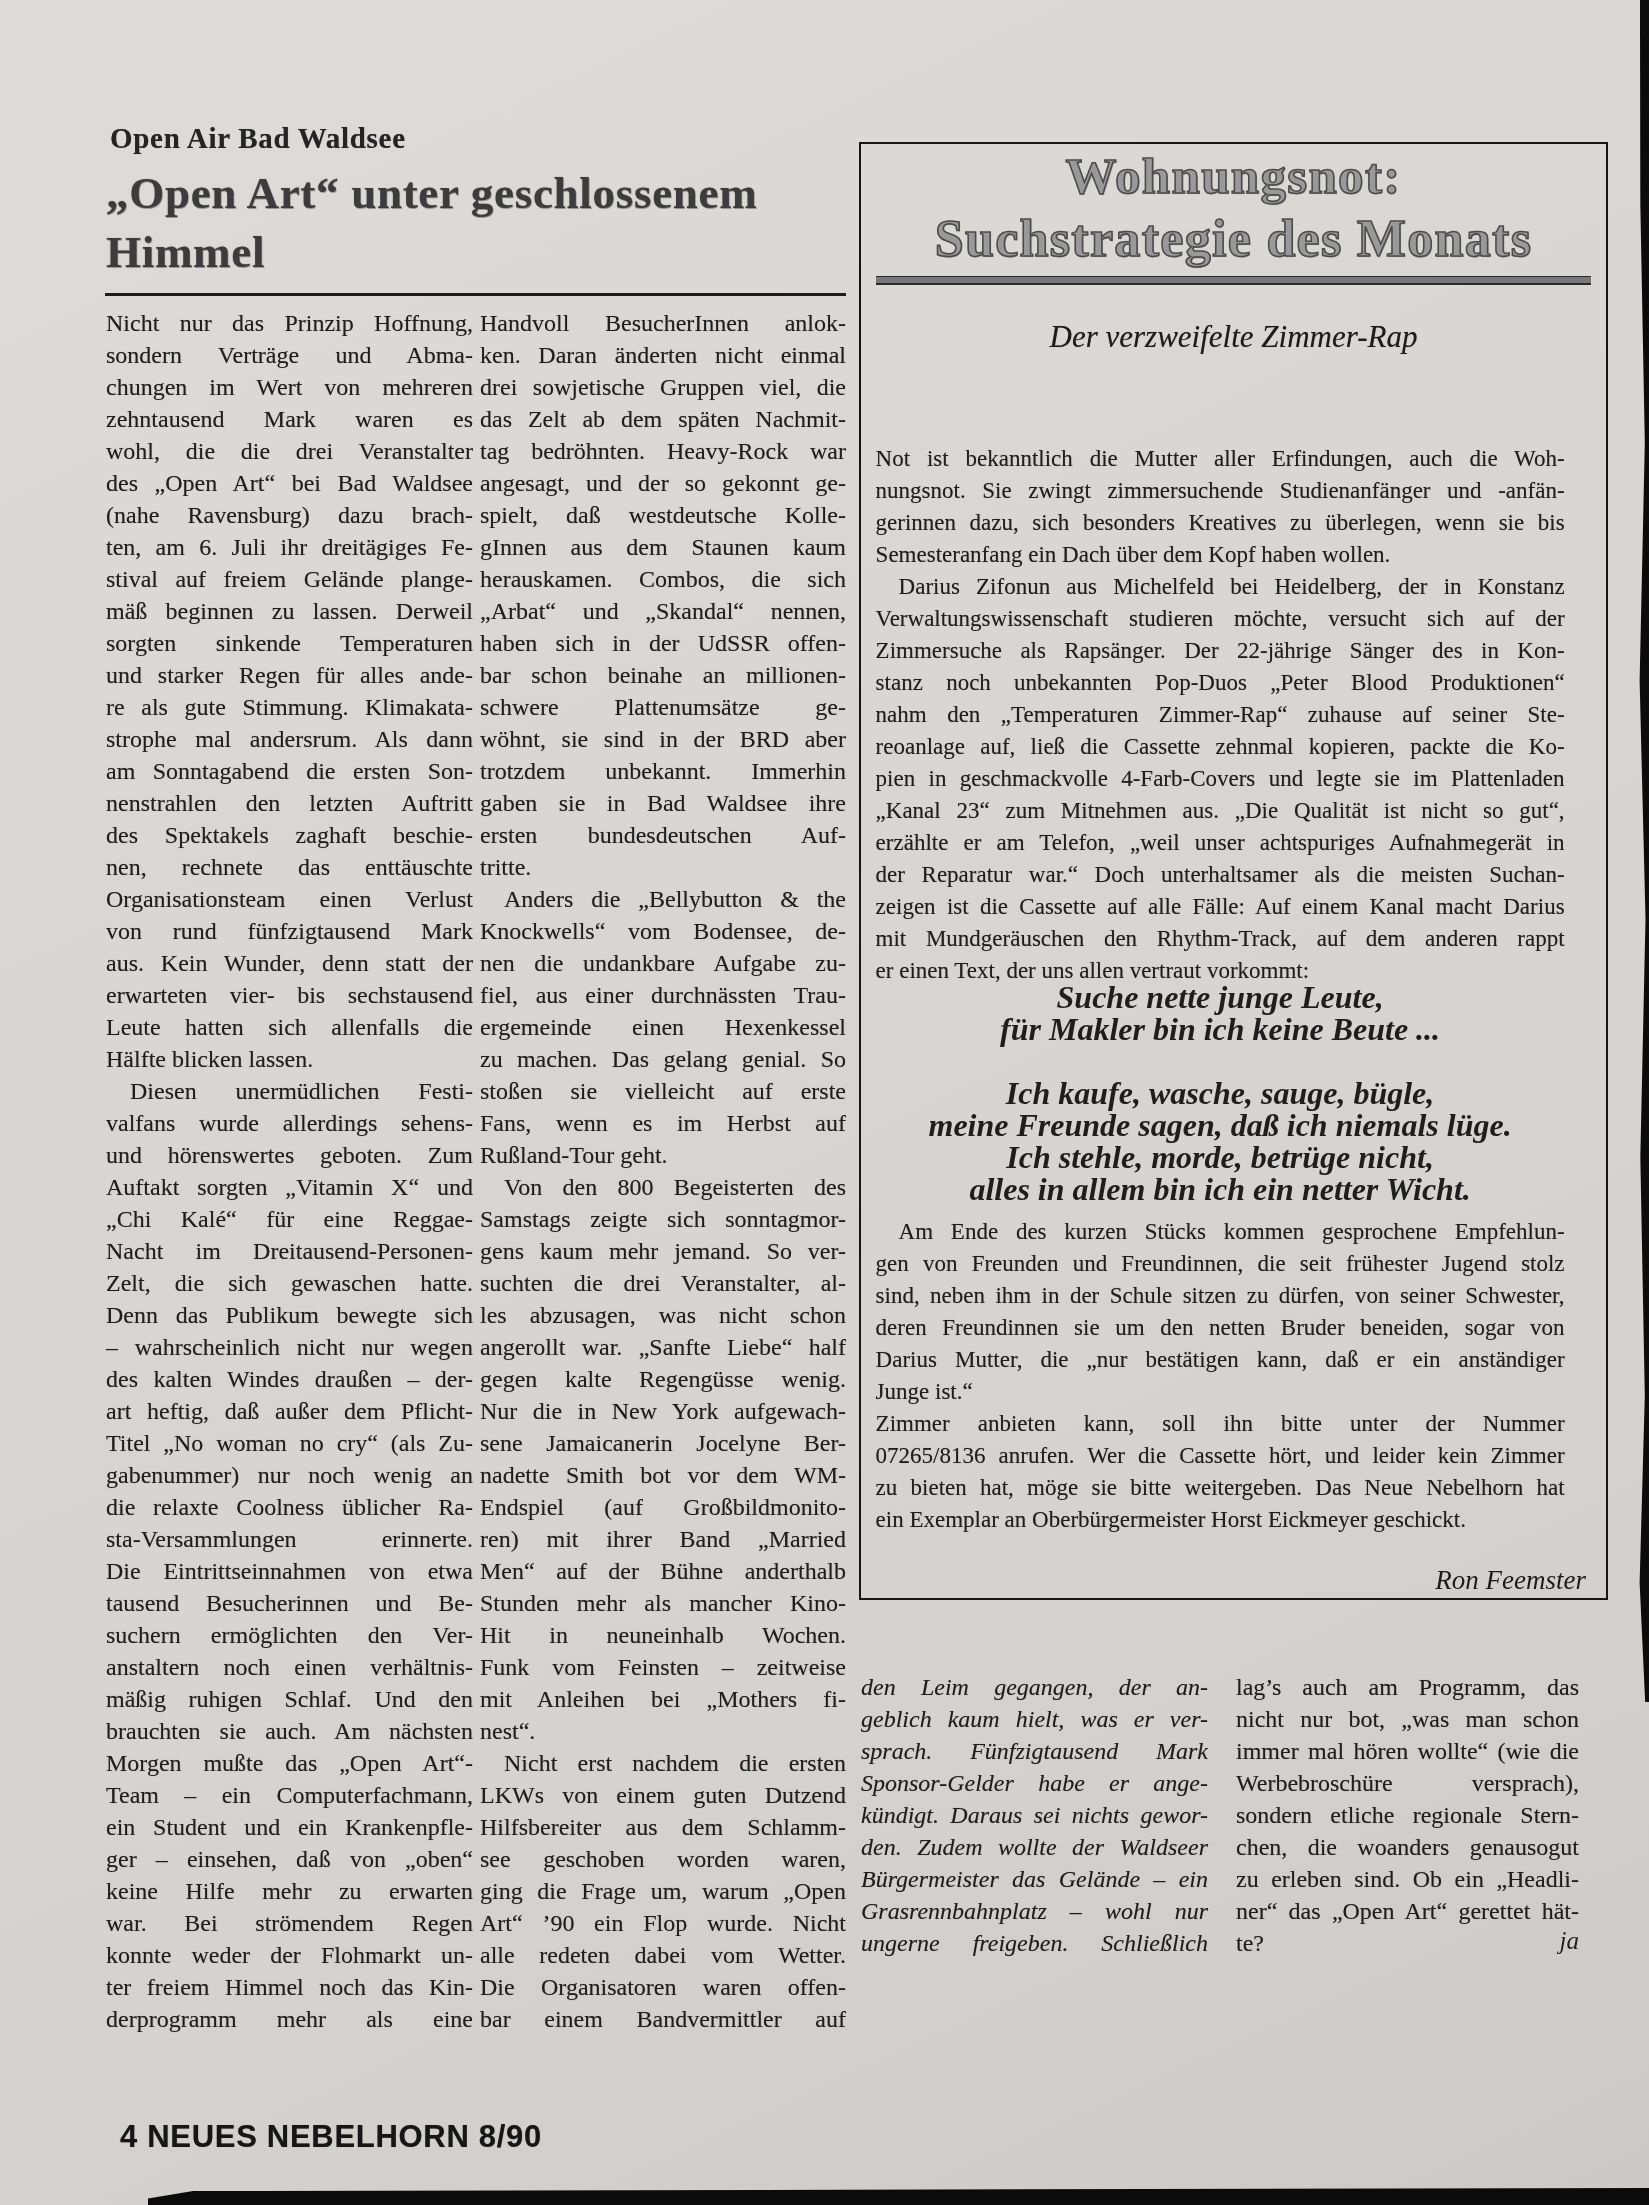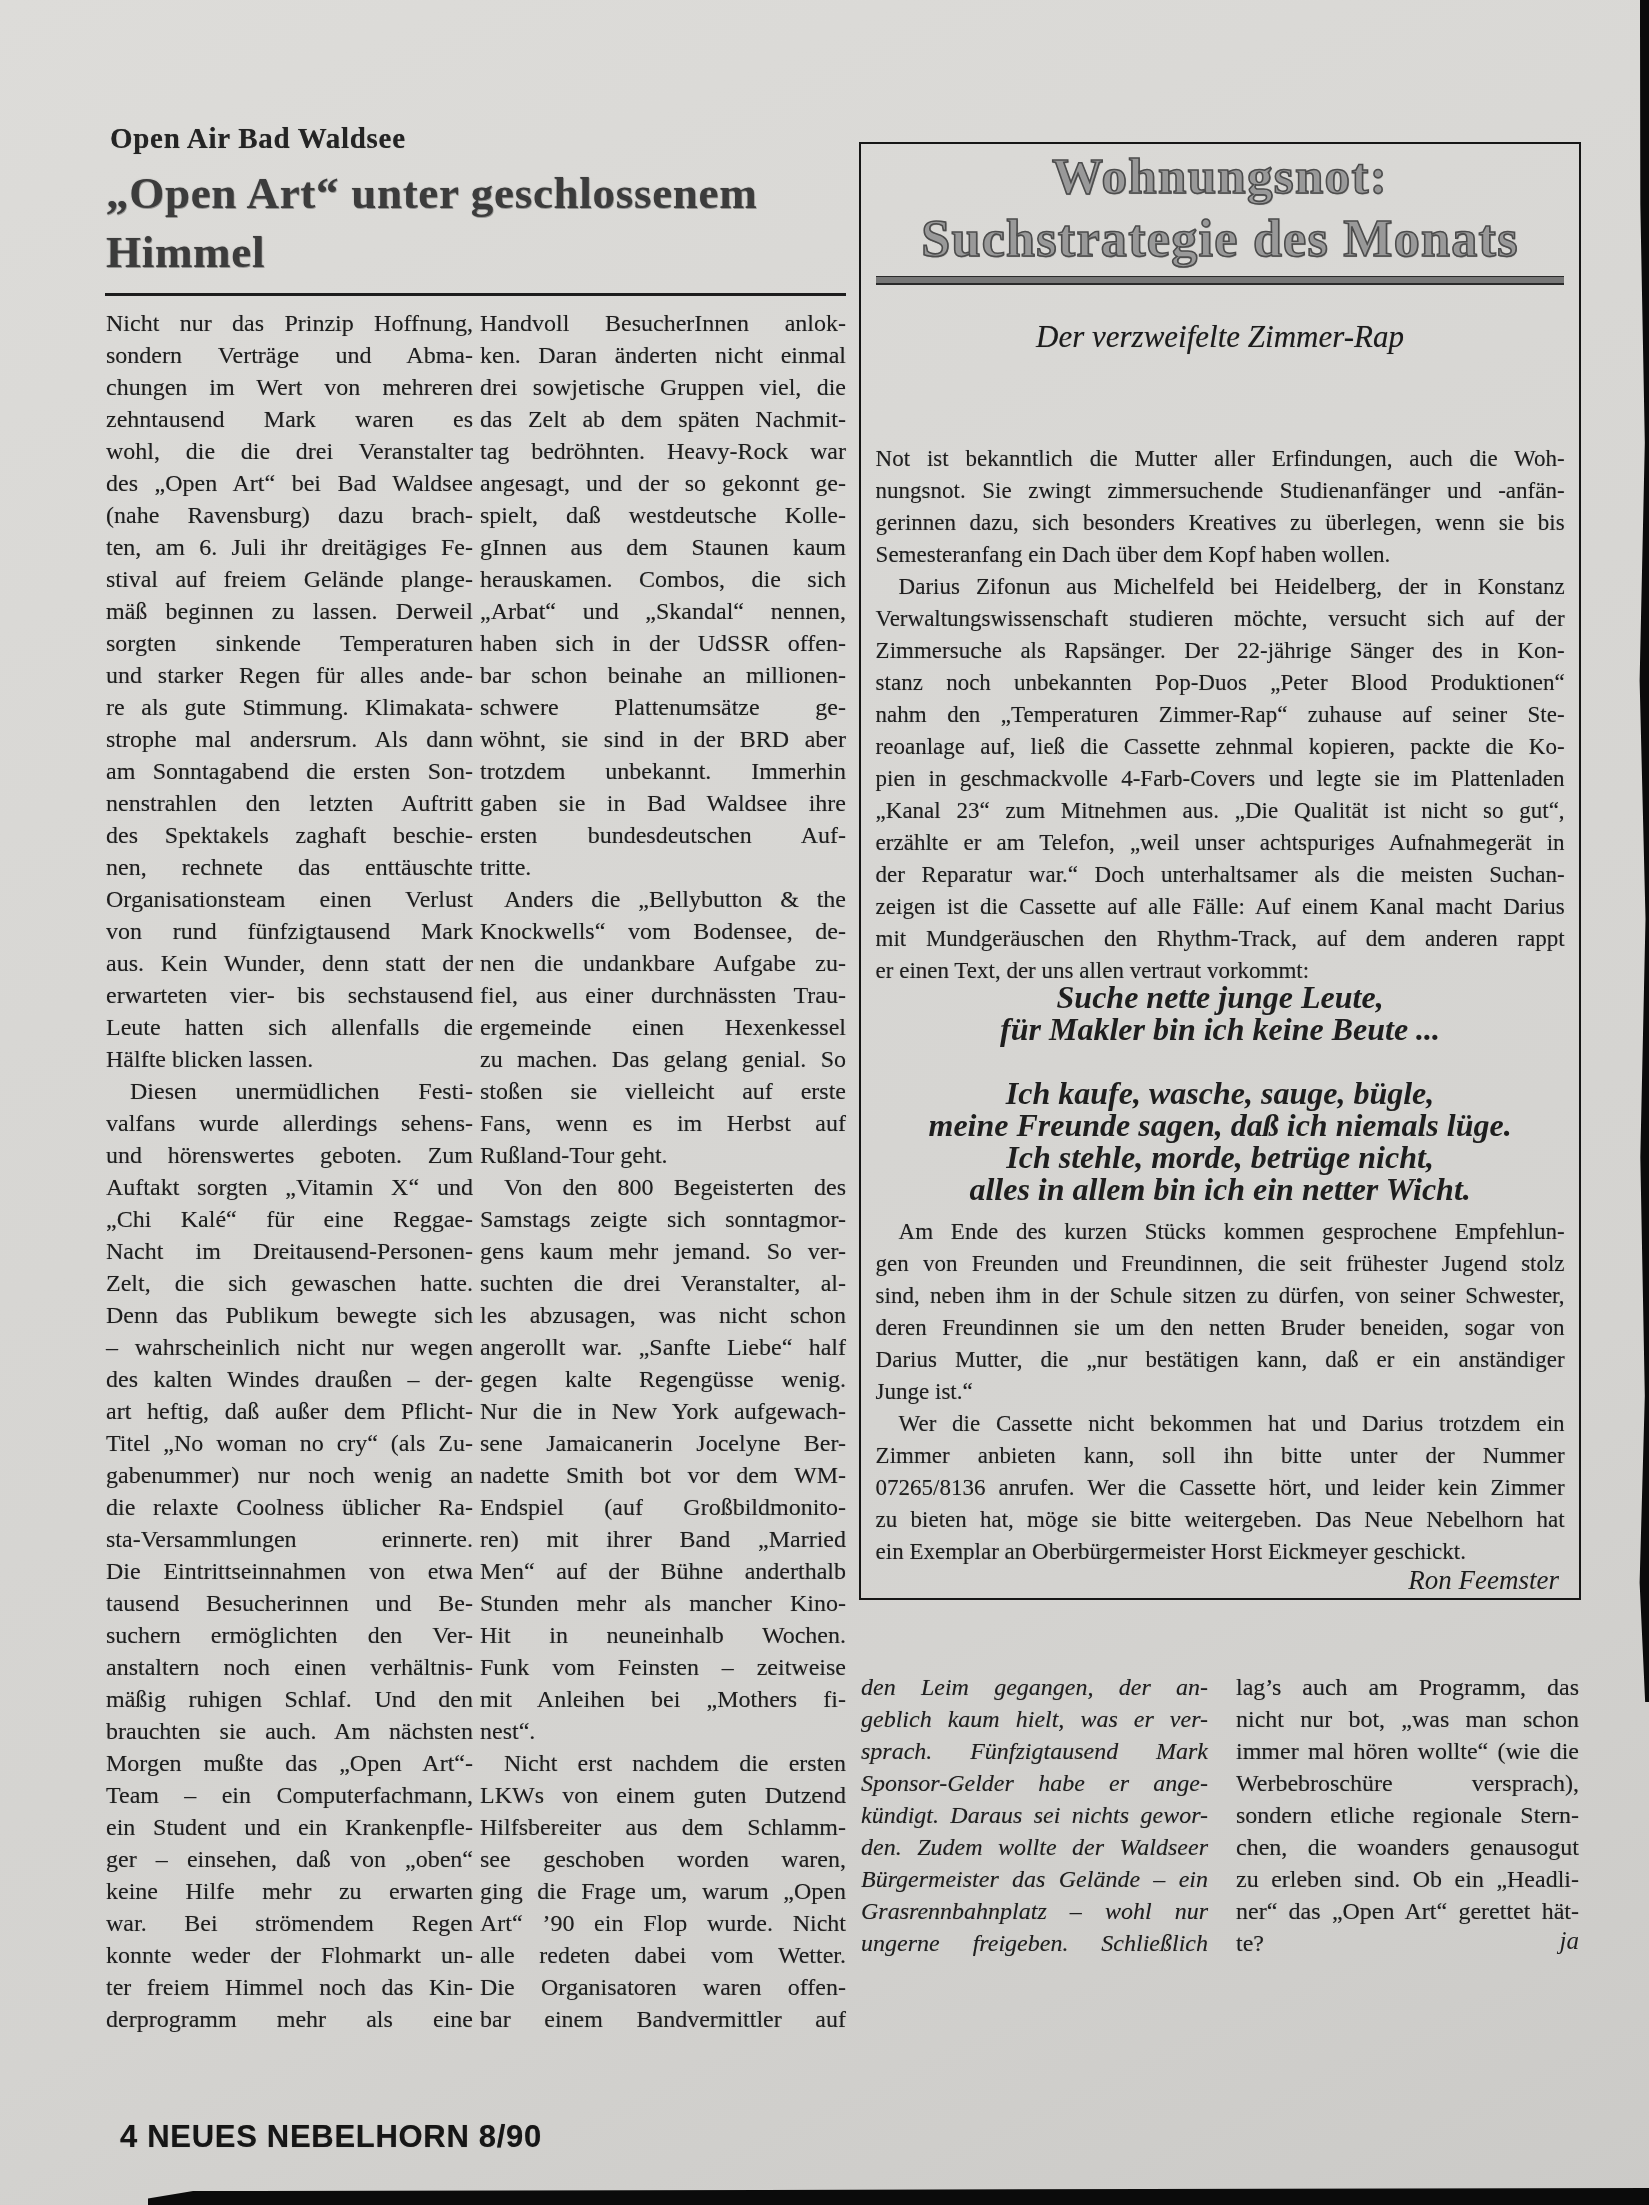--- a/index.html
+++ b/index.html
@@ -42,20 +42,21 @@
     position:absolute;width:367px;
     font-size:24px;line-height:32px;
     text-shadow:0 0 0.7px rgba(25,25,25,.4);
   }
   #col1{left:106px;top:307px;}
   #col2{left:480px;top:307px;width:366px;}
   
   .wbox{
     position:absolute;left:859px;top:142px;width:718px;height:1454px;
     border:2.7px solid #161616;
+    padding-left:27px;
   }
   .wbox-title{
     position:absolute;left:0;right:0;text-align:center;font-weight:bold;
     color:#999;
     -webkit-text-stroke:1.6px #4c4c4c;
     text-shadow:0.7px 0.7px 0.7px rgba(70,70,70,.6);
     letter-spacing:1.3px;
   }
   #wbox-title1{top:2.7px;font-size:51px;}
   #wbox-title2{top:65px;font-size:52px;}
@@ -258,21 +259,20 @@
         <div class="line">Ich stehle, morde, betrüge nicht,</div>
         <div class="line pend">alles in allem bin ich ein netter Wicht.</div>
       </div>
     <div id="wbox-body2" class="wbox-body lines">
         <div class="line"> Am Ende des kurzen Stücks kommen gesprochene Empfehlun-</div>
         <div class="line">gen von Freunden und Freundinnen, die seit frühester Jugend stolz</div>
         <div class="line">sind, neben ihm in der Schule sitzen zu dürfen, von seiner Schwester,</div>
         <div class="line">deren Freundinnen sie um den netten Bruder beneiden, sogar von</div>
         <div class="line">Darius Mutter, die „nur bestätigen kann, daß er ein anständiger</div>
         <div class="line pend">Junge ist.“</div>
-        <div class="line"> Wer die Cassette nicht bekommen hat und Darius trotzdem ein</div>
         <div class="line">Zimmer anbieten kann, soll ihn bitte unter der Nummer</div>
         <div class="line">07265/8136 anrufen. Wer die Cassette hört, und leider kein Zimmer</div>
         <div class="line">zu bieten hat, möge sie bitte weitergeben. Das Neue Nebelhorn hat</div>
         <div class="line pend">ein Exemplar an Oberbürgermeister Horst Eickmeyer geschickt.</div>
       </div>
     <div class="wbox-byline">Ron Feemster</div>
   </div>
 
   <div id="bcol1" class="body-col lines">
       <div class="line">den Leim gegangen, der an-</div>

